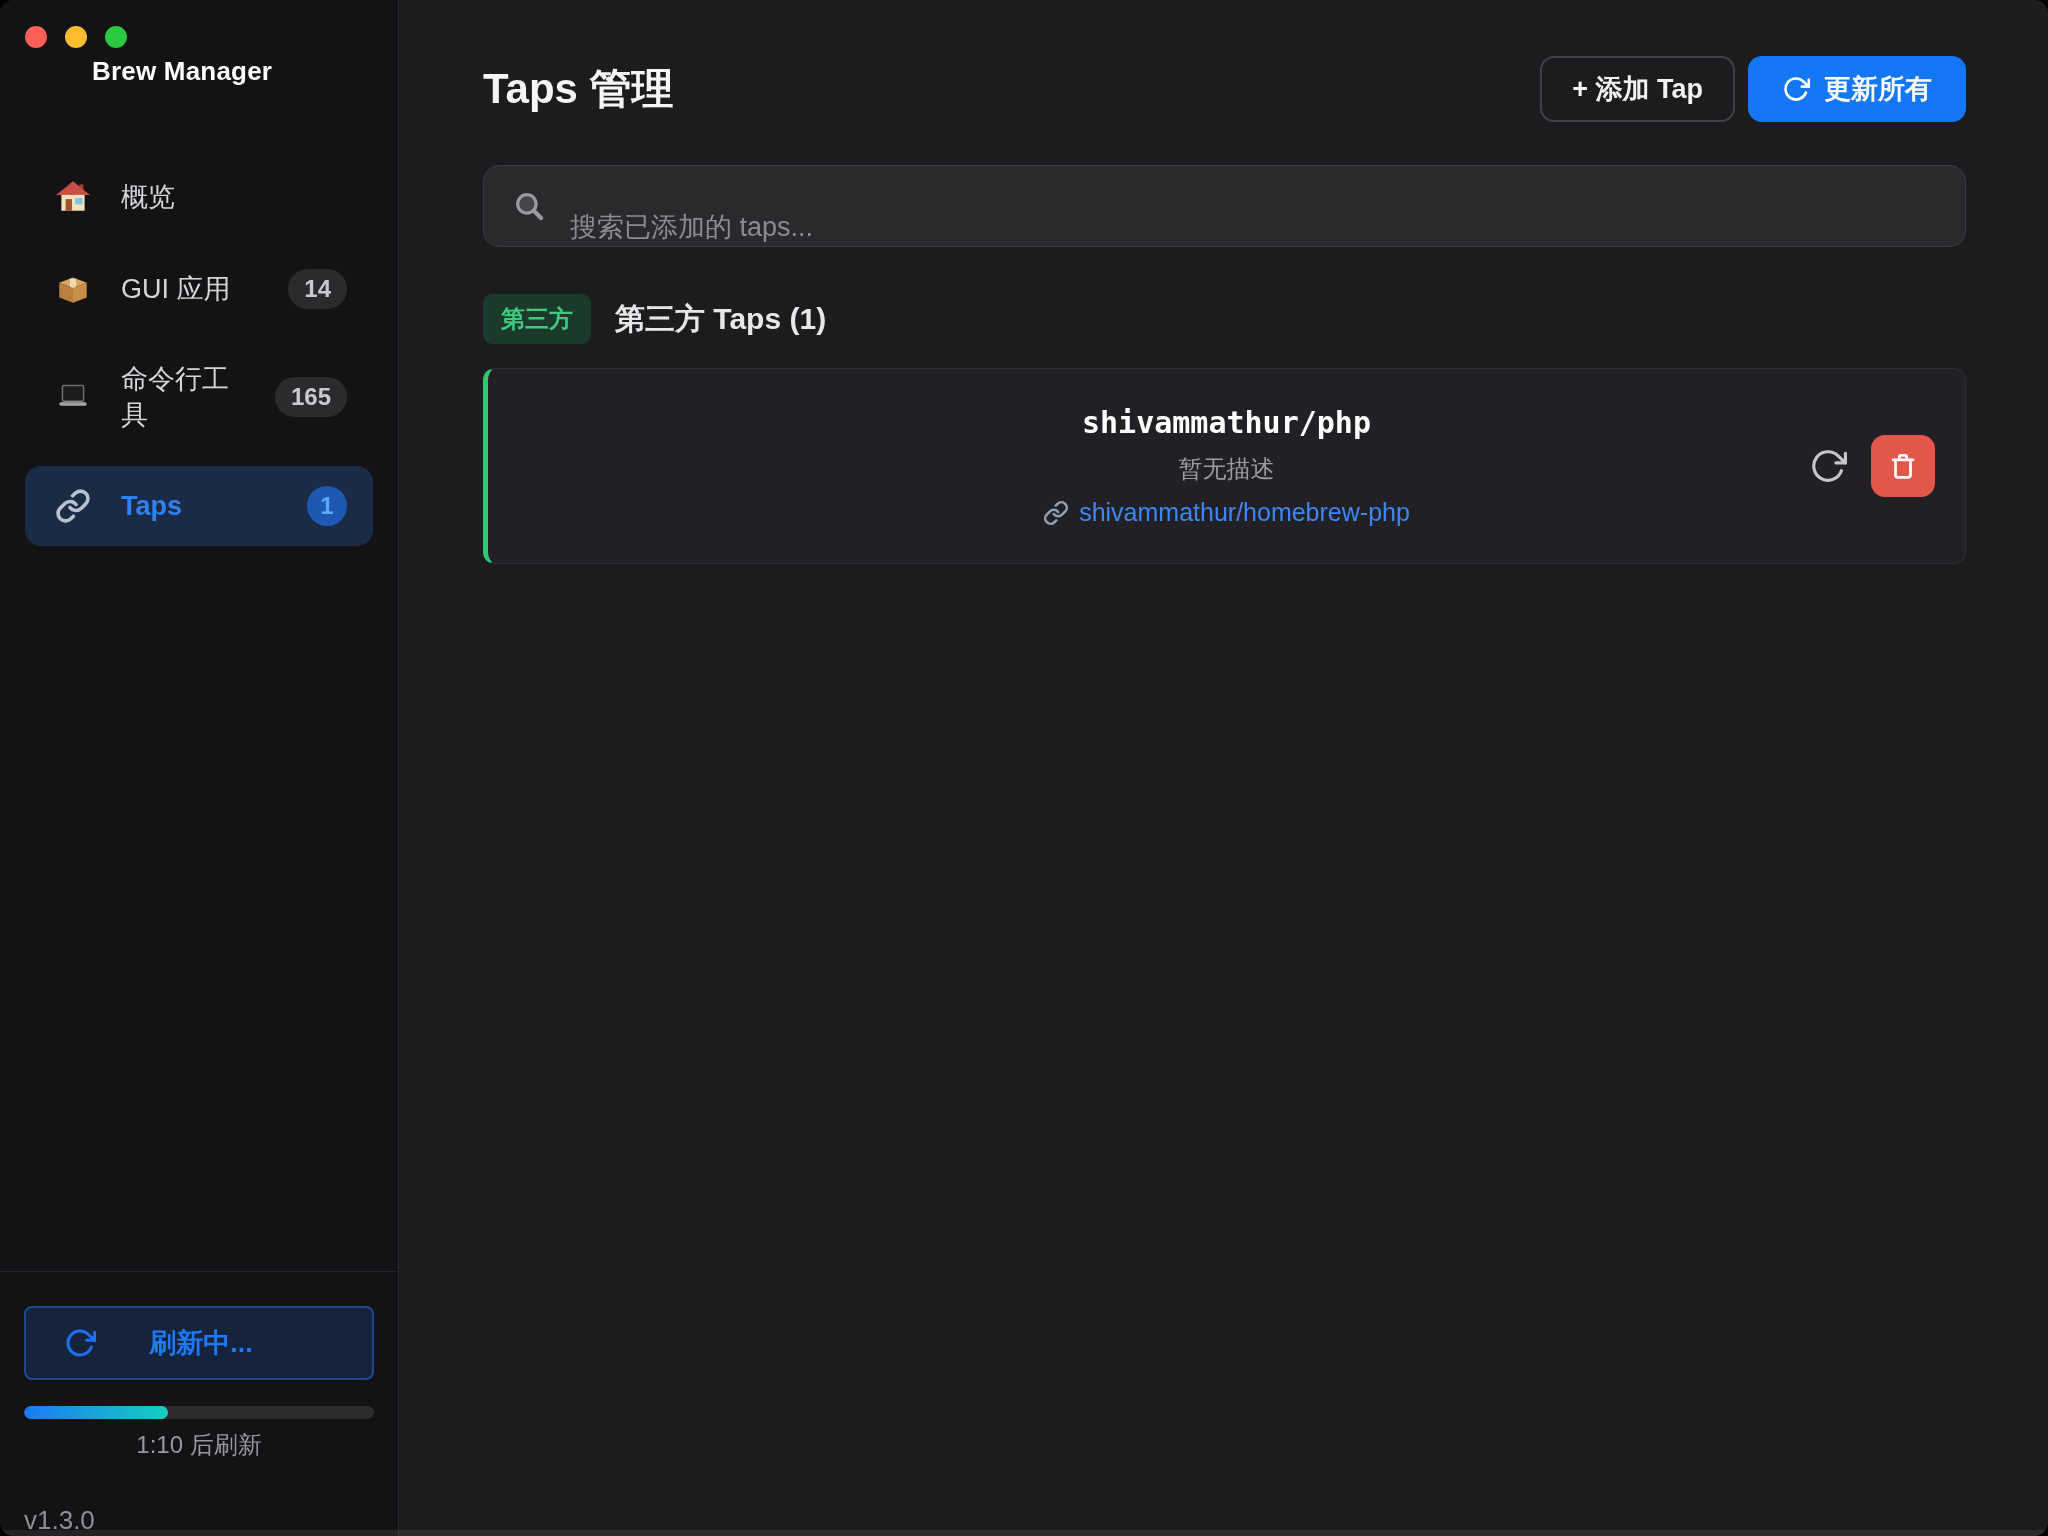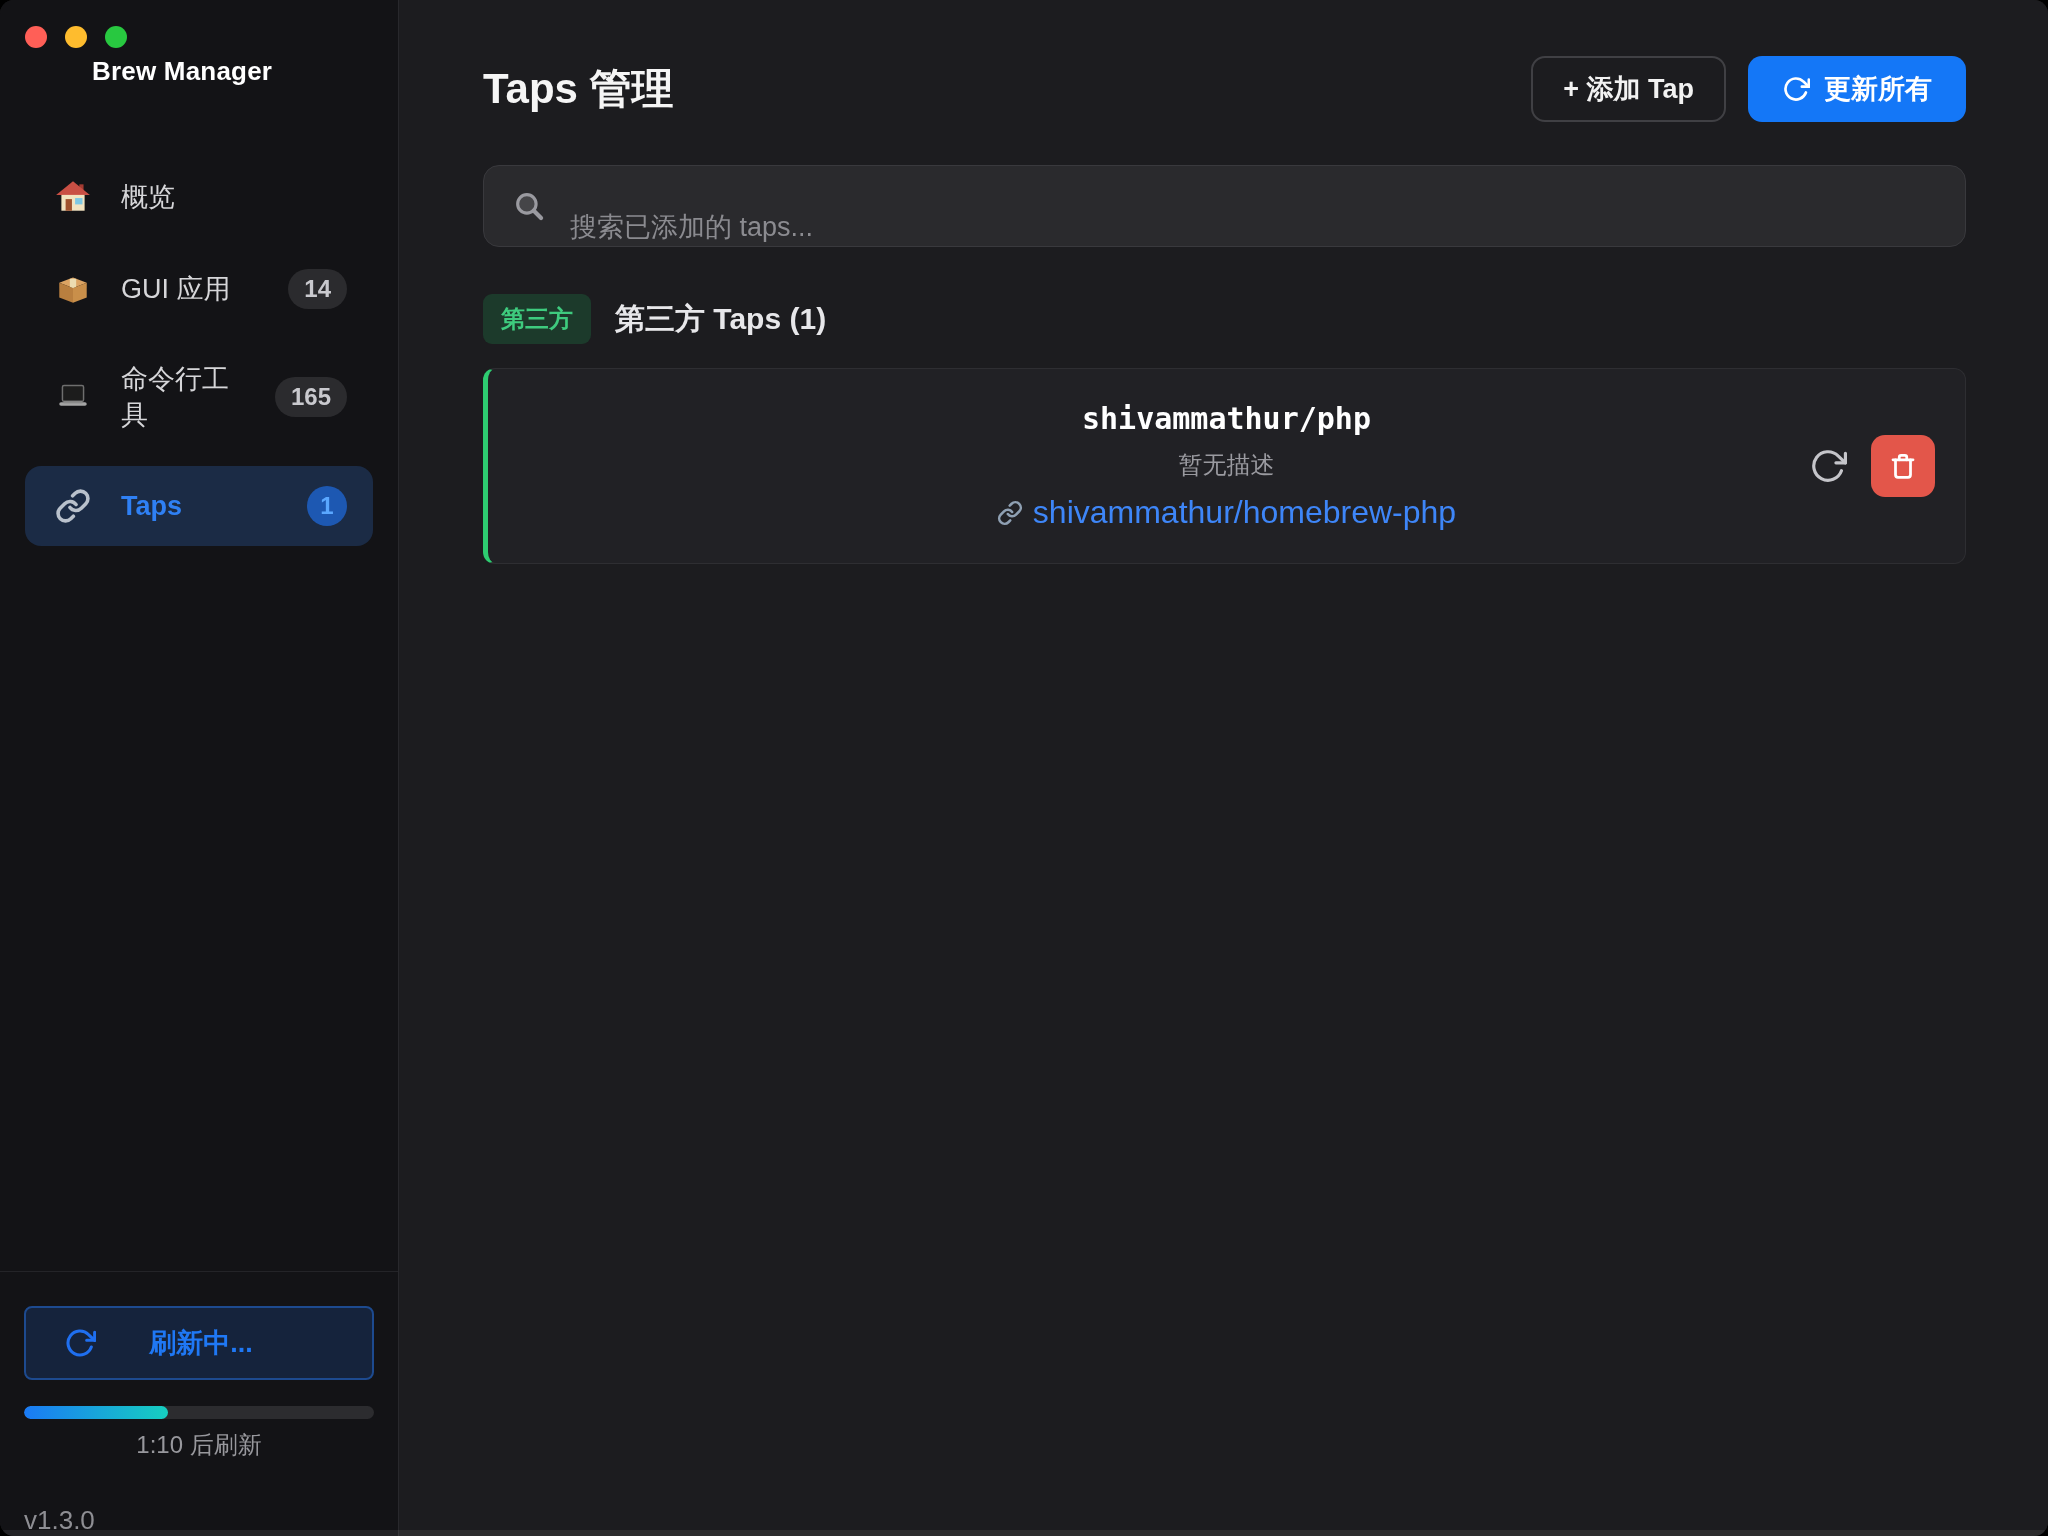--- a/index.html
+++ b/index.html
@@ -33,40 +33,40 @@
   .refresh-btn .r-label{flex:1;text-align:center;color:#1f78f5;font-size:27px;font-weight:600;margin-right:56px;}
   .progress-track{margin-top:26px;height:13px;border-radius:7px;background:#2c2c2f;overflow:hidden;}
   .progress-fill{height:100%;border-radius:7px;background:linear-gradient(90deg,#1a7af5,#16cfc0);}
   .countdown{margin-top:10px;text-align:center;color:#98989d;font-size:24px;}
   .version{margin-top:44px;text-align:left;color:#8e8e93;font-size:26px;}
 
   
   .main{flex:1;background:#1c1c1f;padding:0 82px 0 84px;box-sizing:border-box;display:flex;flex-direction:column;}
   .main-header{margin-top:56px;display:flex;align-items:center;}
   .page-title{color:#f5f5f5;font-size:42px;font-weight:700;}
-  .header-actions{margin-left:auto;display:flex;gap:22px;border-radius:21px;}
+  .header-actions{margin-left:auto;display:flex;gap:13px;border-radius:21px;}
   .btn{height:66px;border-radius:14px;display:flex;align-items:center;justify-content:center;font-size:27px;font-weight:600;box-sizing:border-box;cursor:default;}
   .btn-outline{padding:0 30px;border:2px solid #404044;color:#f2f2f2;background:transparent;}
   .btn-primary{padding:0 34px;background:#1477f7;color:#fff;gap:14px;border:none;}
   .btn-primary svg{display:block;}
 
   .search-bar{margin-top:43px;height:82px;border-radius:16px;background:#2a2a2d;border:1px solid #39393d;
     display:flex;align-items:center;padding:0 28px;box-sizing:border-box;gap:22px;}
   .search-bar input{flex:1;background:transparent;border:none;outline:none;color:#d8d8dc;font-size:27px;font-family:"Liberation Sans",sans-serif;margin-top:43px;}
   .search-bar input::placeholder{color:#8b8b90;}
 
   .section-row{margin-top:47px;display:flex;align-items:center;gap:24px;text-align:right;}
   .section-badge{background:#1c3a2b;color:#3ecb7e;font-size:24px;font-weight:600;padding:9px 18px;border-radius:9px;}
   .section-heading{color:#e7e7ea;font-size:30px;font-weight:700;}
 
   .tap-card{position:relative;margin-top:24px;height:196px;background:#212125;border:1px solid #2e2e32;border-left:5px solid #2ecc71;
     border-radius:12px;box-sizing:border-box;display:flex;flex-direction:column;align-items:center;justify-content:center;gap:13px;}
   .tap-name{color:#fff;font-size:30px;font-weight:700;font-family:"DejaVu Sans Mono",monospace;}
   .tap-desc{color:#9a9aa0;font-size:24px;}
-  .tap-link{display:flex;align-items:center;gap:10px;color:#3e86f8;font-size:32px;}
+  .tap-link{display:flex;align-items:center;gap:10px;color:#3e86f8;font-size:25px;}
   .card-controls{position:absolute;right:30px;top:50%;transform:translateY(-50%);display:flex;align-items:center;gap:24px;}
   .icon-btn{background:transparent;border:none;color:#c5c5ca;display:flex;align-items:center;justify-content:center;padding:0;cursor:default;}
   .delete-btn{width:64px;height:62px;border-radius:14px;background:#e3564a;border:none;display:flex;align-items:center;justify-content:center;cursor:default;}
 </style>
 </head>
 <body>
 
 <div class="window">
 
   <aside class="sidebar">

